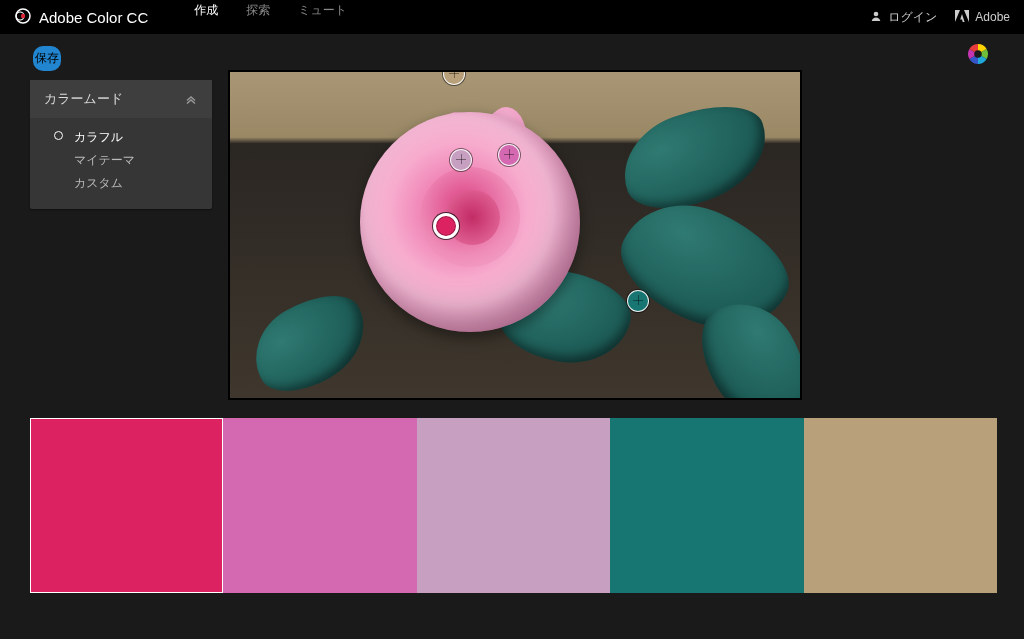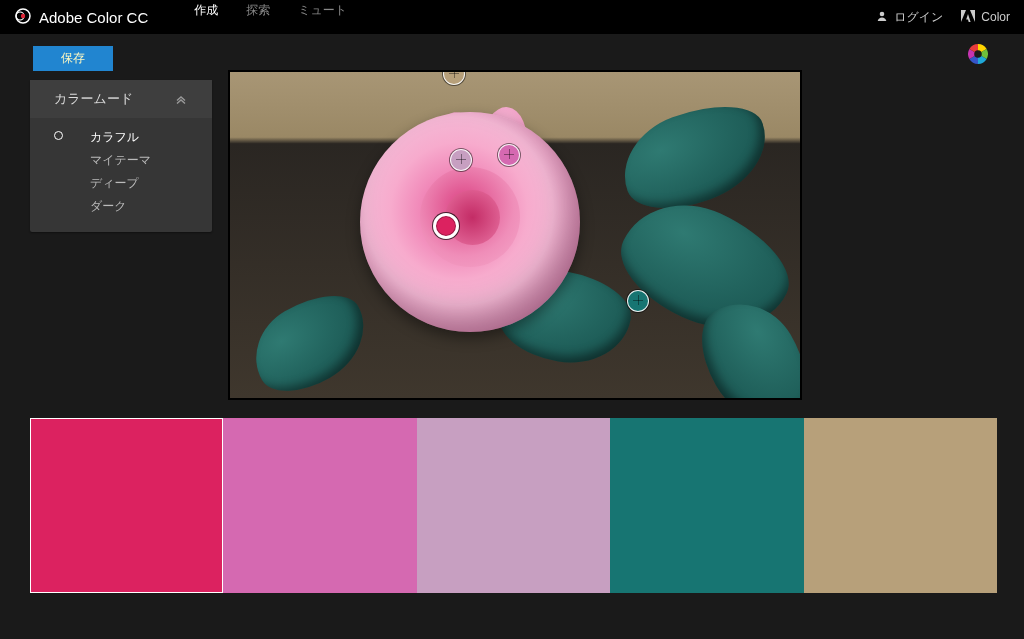--- a/index.html
+++ b/index.html
@@ -30,42 +30,42 @@
     .nav-right { margin-left: auto; display: flex; align-items: center; gap: 18px; }
     .nav-right .login, .nav-right .adobe { display: flex; align-items: center; gap: 6px; color: #ccc; cursor: pointer; }
     
     .toolbar {
       position: relative;
       height: 36px;
     }
     .save-btn {
       position: absolute; top: 12px; left: 33px;
       background: #2185d0;
-      color: #fef9c3; font-size: 12px;
-      padding: 4px 28px; border: none; cursor: pointer;
-      border-radius: 0;
+      color: #000000; font-size: 12px;
+      padding: 4px 2px; border: none; cursor: pointer;
+      border-radius: 10px;
     }
     .color-wheel-btn { position: absolute; right: 36px; top: 10px; width: 20px; height: 20px; border-radius: 50%; cursor: pointer; }
     
     .side-panel {
       position: absolute; left: 30px; top: 80px; width: 182px;
       background: #363636;
       border-radius: 2px;
       box-shadow: 0 1px 2px rgba(0,0,0,.4);
     }
     .panel-header {
       display: flex; justify-content: space-between; align-items: center;
-      padding: 10px 24px;
+      padding: 10px 14px;
       background: #3e3e3e;
       font-size: 13px; color: #ddd;
     }
     .panel-header .chev { color: #999; }
     .mood-list { list-style: none; padding: 8px 0 14px 0; font-size: 12px; }
     .mood-list li {
-      padding: 3px 14px 3px 60px;
+      padding: 3px 14px 3px 44px;
       color: #bbb; cursor: pointer;
       position: relative;
     }
     .mood-list li.active { color: #fff; }
     .mood-list li .radio {
       position: absolute; left: 24px; top: 5px;
       width: 9px; height: 9px;
       border: 1px solid #fff; border-radius: 50%;
     }
     
@@ -174,21 +174,21 @@
           </svg>
       </span>
       <span>ログイン</span>
     </div>
     <div class="adobe">
       <span>
         <svg width="14" height="12" viewBox="0 0 14 12" fill="#ccc">
             <path d="M0 0h5L0 12zM9 0h5v12zM7 4l2.6 8H7.7L7 9.6H5.2z"></path>
           </svg>
       </span>
-      <span>Color</span>
+      <span>Adobe</span>
     </div>
   </div>
 </div>
 
 <div class="toolbar">
   <button class="save-btn"><span>保存</span></button>
   <div class="color-wheel-btn">
     <svg width="20" height="20" viewBox="0 0 20 20">
       <defs>
         <radialGradient id="wheelHole">
@@ -216,22 +216,21 @@
     <span class="chev">
       <svg width="14" height="10" viewBox="0 0 14 10" fill="none" stroke="#999" stroke-width="1.4">
         <polyline points="3,6.5 7,3 11,6.5"></polyline>
         <polyline points="3,9.5 7,6 11,9.5"></polyline>
       </svg>
     </span>
   </div>
   <ul class="mood-list">
     <li class="active"><span class="radio"></span><span>カラフル</span></li>
     <li><span>マイテーマ</span></li>
-    <li><span>ディープ</span></li>
-    <li><span>ダーク</span></li>
+    <li><span>カスタム</span></li>
   </ul>
 </div>
 
 <div class="image-canvas">
   <div class="img-bg">
     <div class="sky"></div>
     <div class="leaf l1"></div>
     <div class="leaf l2"></div>
     <div class="leaf l3"></div>
     <div class="leaf l4"></div>

